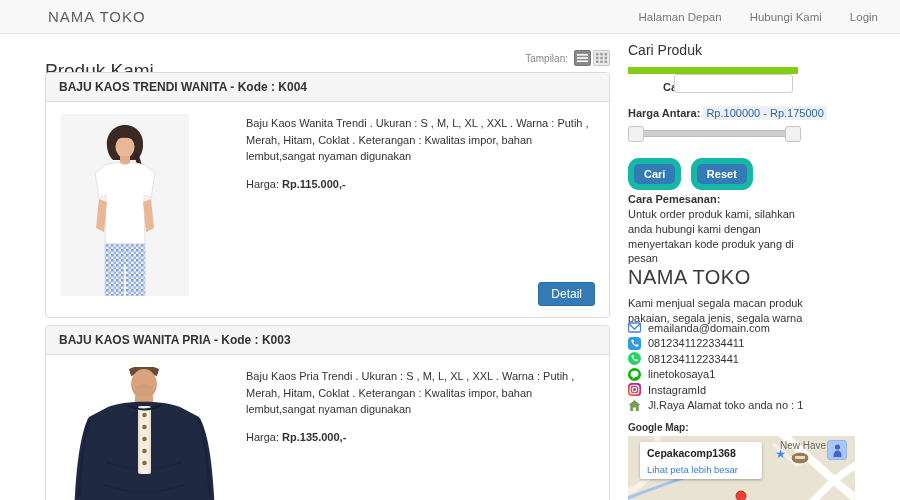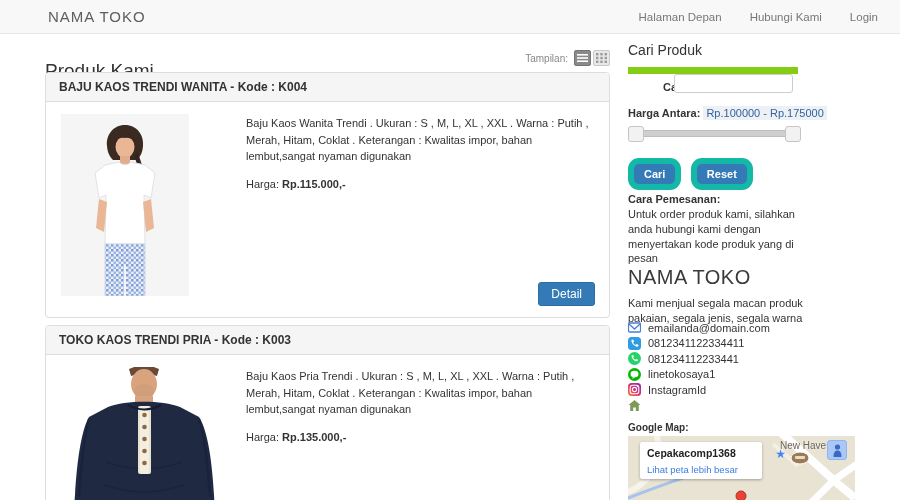--- a/index.html
+++ b/index.html
@@ -161,21 +161,21 @@
           <p class="price-line">
             <span>Harga:</span>
             <b>Rp.115.000,-</b>
           </p>
         </div>
         <button class="detail-btn">Detail</button>
       </div>
     </section>
 
     <section class="panel panel-2">
-      <div class="panel-heading">TOKO KAOS TRENDI PRIA - Kode : K003</div>
+      <div class="panel-heading">BAJU KAOS WANITA PRIA - Kode : K003</div>
       <div class="panel-body">
         <div class="product-img">
           <svg width="178" height="165" viewBox="0 0 178 165">
             <rect width="178" height="165" fill="#ffffff"></rect>
             <path d="M73,2 q15,-7 30,0 l-2,7 q-13,-5 -26,0 z" fill="#6b4a33"></path>
             <ellipse cx="88" cy="17" rx="13" ry="15" fill="#d9a37e"></ellipse>
             <ellipse cx="88" cy="25" rx="10" ry="8" fill="#c99b77" opacity="0.55"></ellipse>
             <rect x="79" y="29" width="18" height="11" fill="#d9a37e"></rect>
             <path d="M52,40 C70,33 106,33 124,40 L143,50 C152,64 156,95 158,128 L160,165 L118,165 L116,150 L112,165 L44,165 L42,150 L38,165 L16,165 L19,128 C21,95 25,64 33,50 Z" fill="#1f2942"></path>
             <path d="M33,52 C28,70 25,100 23,130" stroke="#16203a" stroke-width="2.5" fill="none" opacity="0.6"></path>
@@ -277,20 +277,21 @@
           <rect x="2.2" y="2.2" width="8.6" height="8.6" rx="2.6" fill="none" stroke="#fff" stroke-width="1.1"></rect>
           <circle cx="6.5" cy="6.5" r="2.1" fill="none" stroke="#fff" stroke-width="1.1"></circle>
           <circle cx="9.5" cy="3.5" r="0.8" fill="#fff"></circle>
         </svg>
         <span>InstagramId</span>
       </li>
       <li>
         <svg class="cicon" viewBox="0 0 13 13">
           <path d="M6.5,1 L12.5,6 H10.8 V12 H7.8 V8.5 H5.2 V12 H2.2 V6 H0.5 Z" fill="#7d9b57"></path>
         </svg>
+        <span>Jl.Raya Alamat toko anda no : 1</span>
       </li>
     </ul>
 
     <div class="map-label">Google Map:</div>
 
     <div class="map">
       <svg width="227" height="64" viewBox="0 0 227 64" style="position:absolute;left:0;top:0;">
         <rect width="227" height="64" fill="#e9e3d4"></rect>
         <path d="M-5,58 C25,48 35,22 28,-5" stroke="#f6f3ea" stroke-width="6" fill="none"></path>
         <path d="M150,-6 L210,48 L227,62" stroke="#ffffff" stroke-width="8" fill="none"></path>

